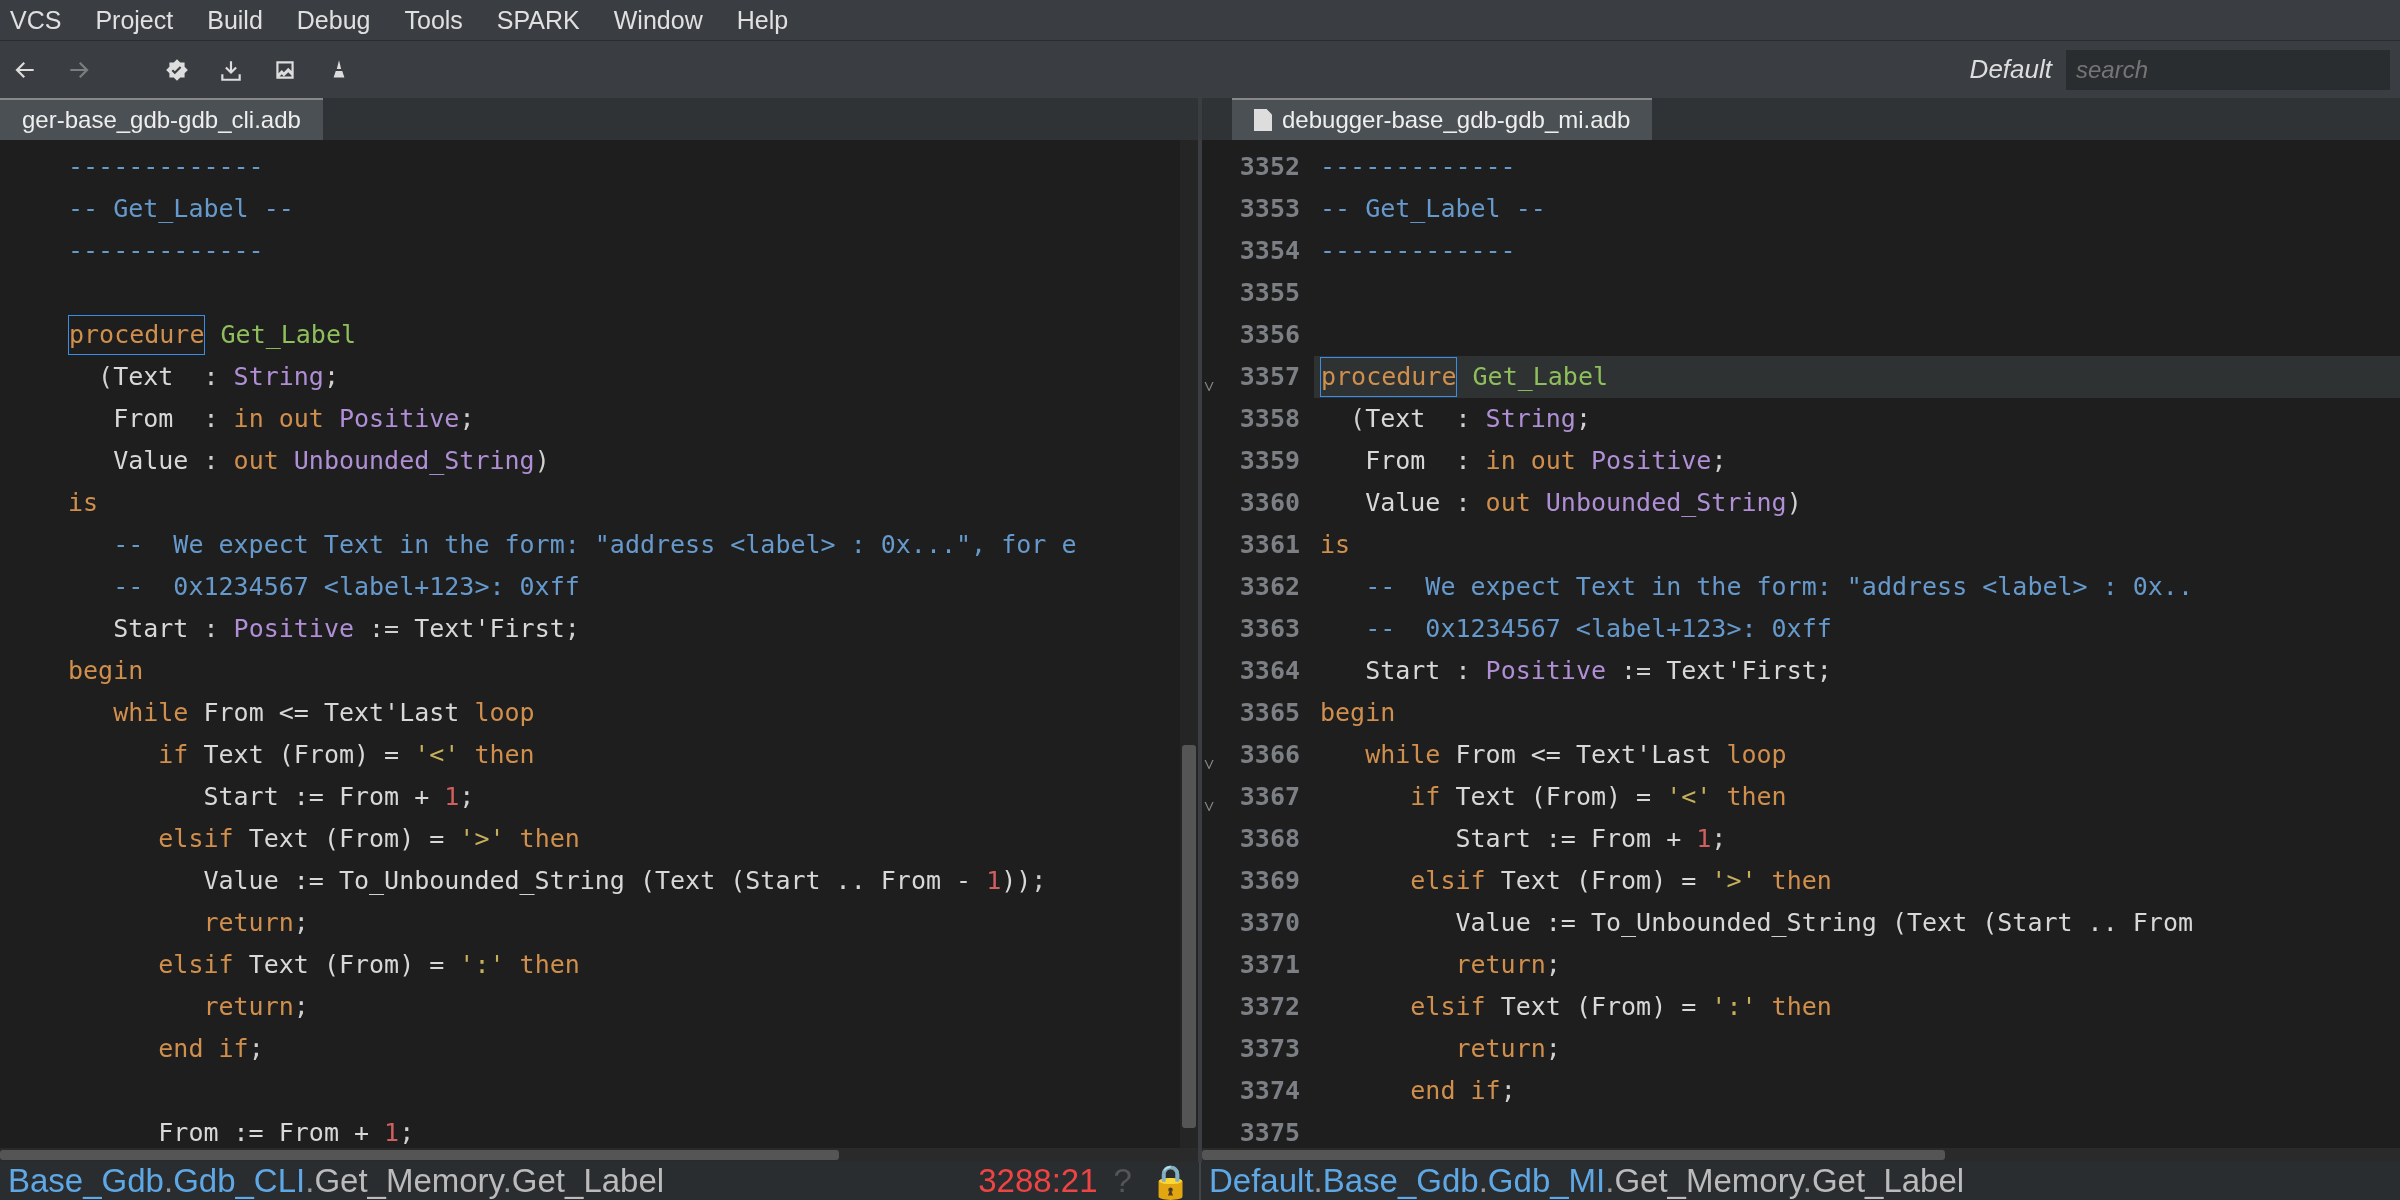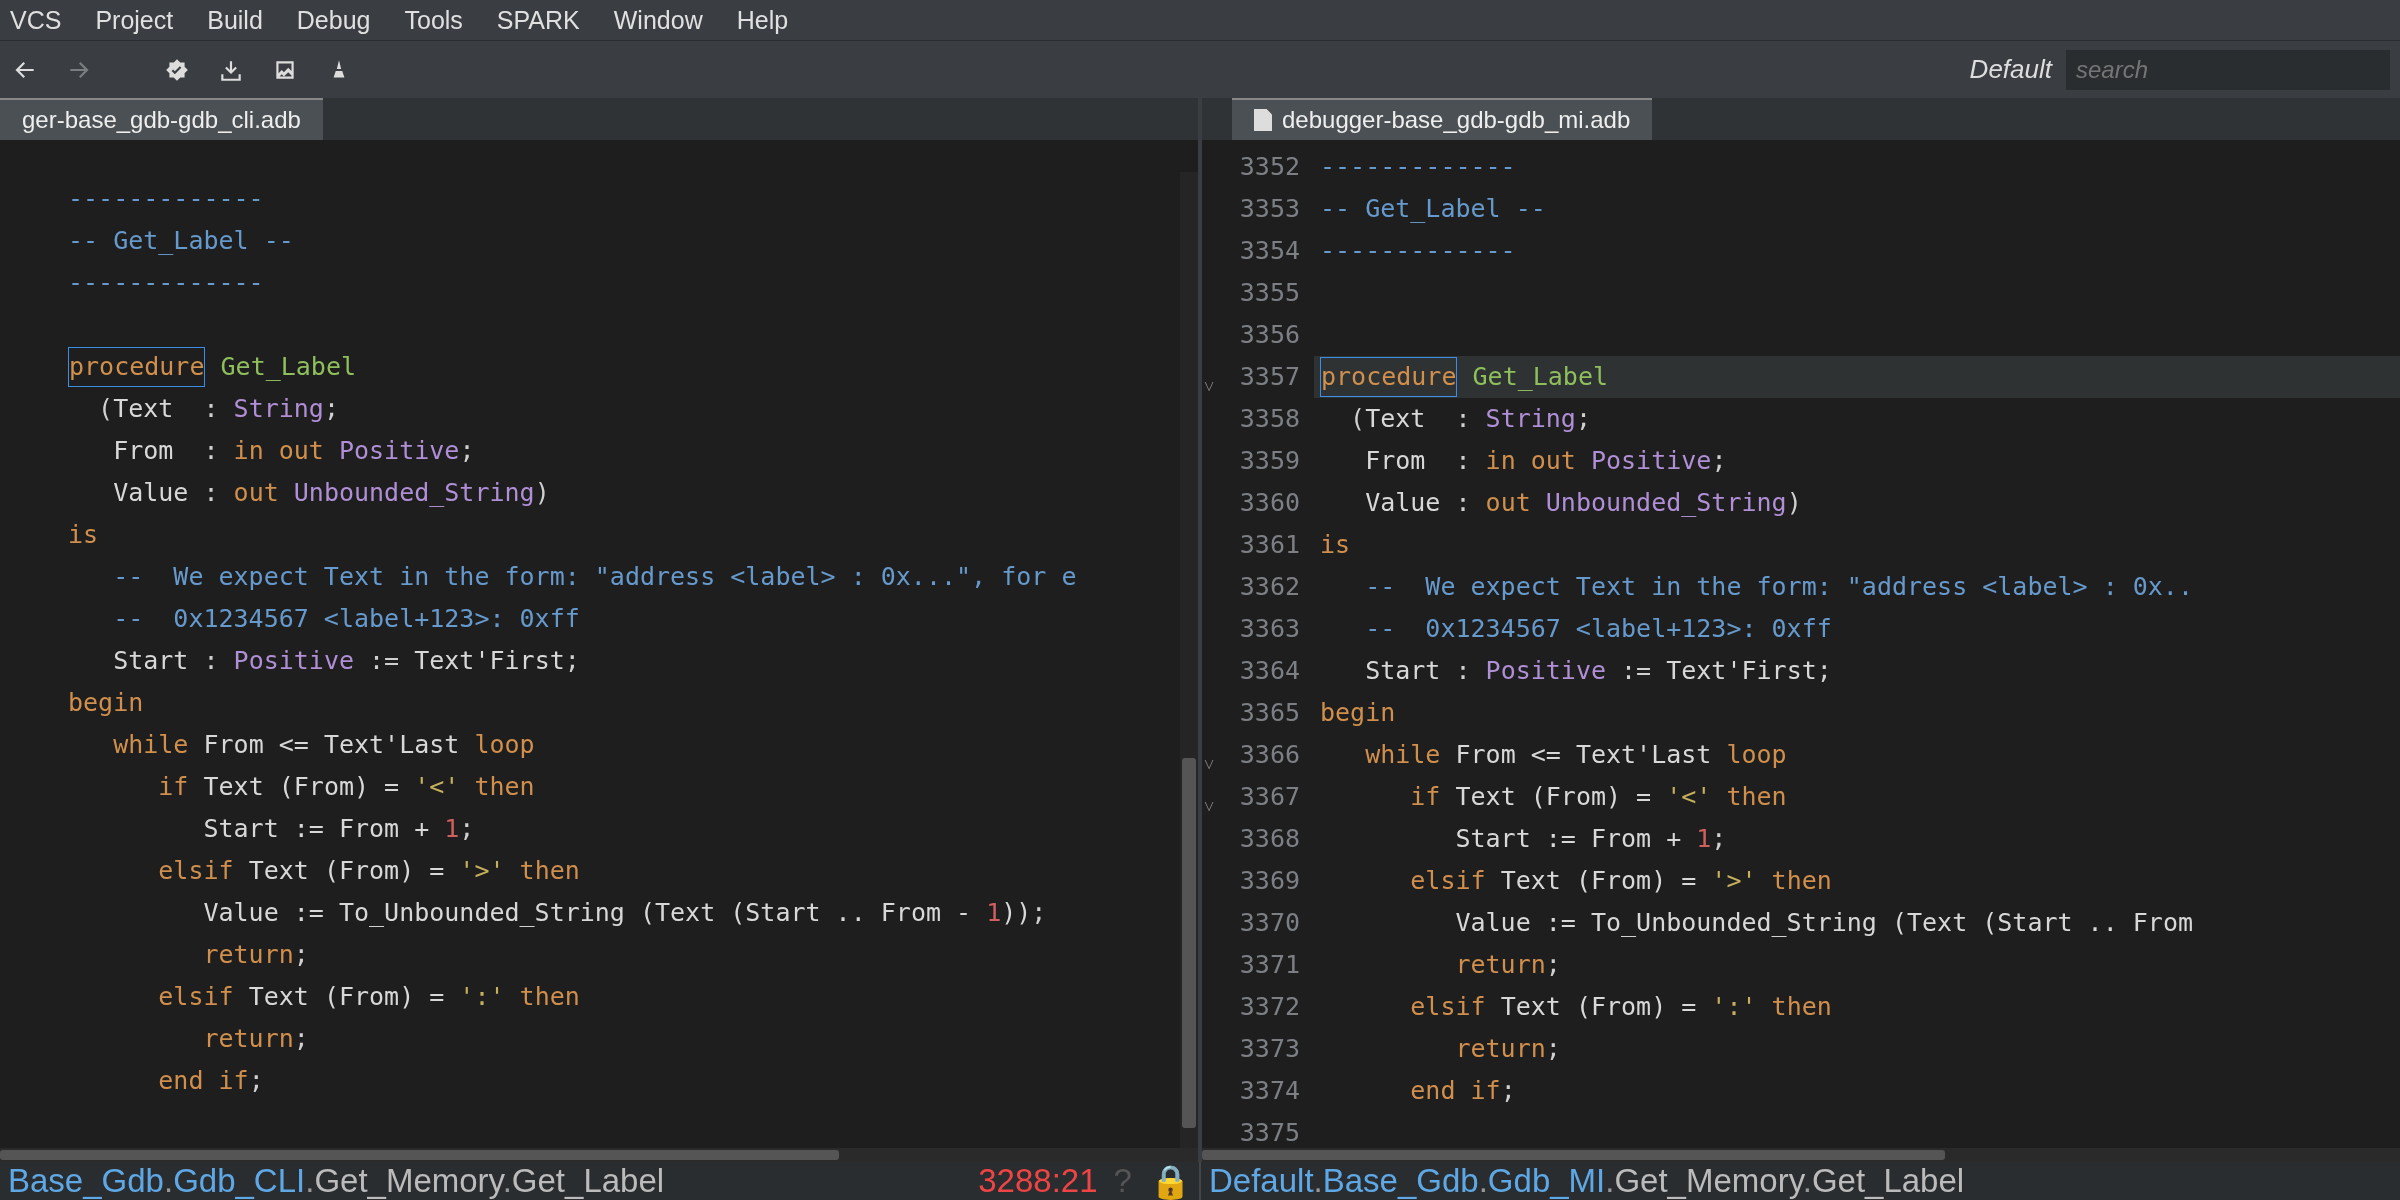--- a/index.html
+++ b/index.html
@@ -51,21 +51,21 @@
 .split {
   display: flex;
   height: calc(100% - 40px - 58px - 38px);
 }
 .pane {
   flex: 1;
   display: flex;
   flex-direction: column;
   min-width: 0;
 }
-.pane-left { border-right: 4px solid #3a3e42; gap: 32px; }
+.pane-left { border-right: 4px solid #3a3e42; }
 .tabbar {
   height: 42px;
   background: #2f3336;
   display: flex;
   align-items: flex-end;
 }
 .tab {
   height: 42px;
   background: #4b5054;
   padding: 0 22px;
@@ -92,20 +92,21 @@
 }
 .gutter {
   width: 108px;
   background: #1e1e1e;
   font-family: "Menlo", "Consolas", monospace;
   font-size: 25px;
   line-height: 42px;
   text-align: right;
   padding: 6px 10px 0 6px;
   color: #7c8085;
+  font-weight: bold;
 }
 .gutter-line { height: 42px; position: relative; }
 .fold-marker { position: absolute; left: -4px; top: 10px; color: #888; font-size: 18px; }
 .code {
   flex: 1;
   overflow: hidden;
   font-family: "Menlo", "Consolas", monospace;
   font-size: 25px;
   line-height: 42px;
   padding: 6px 0 0 4px;

